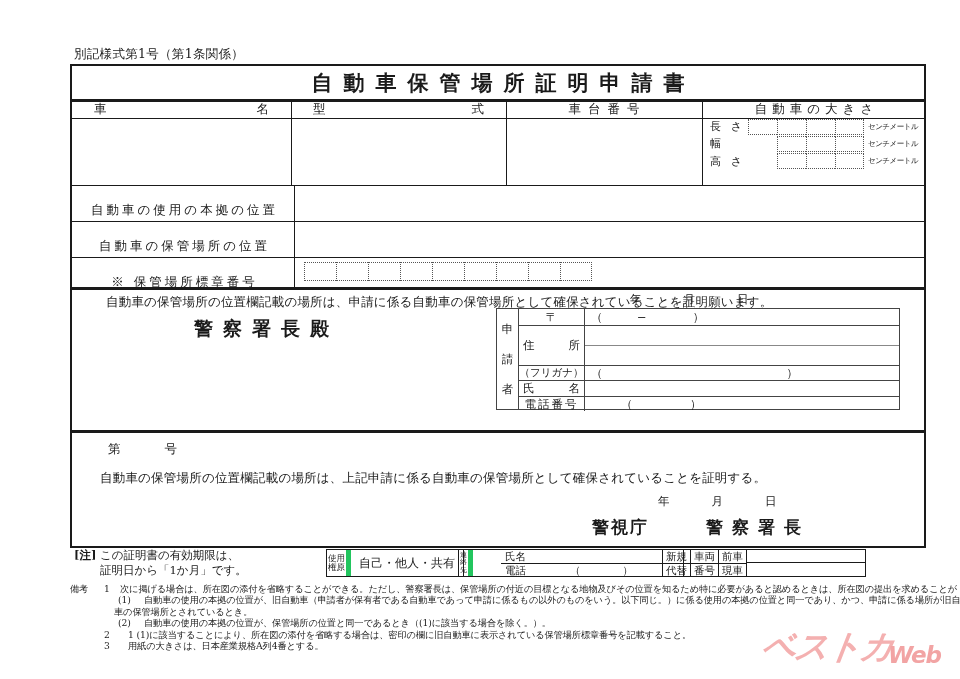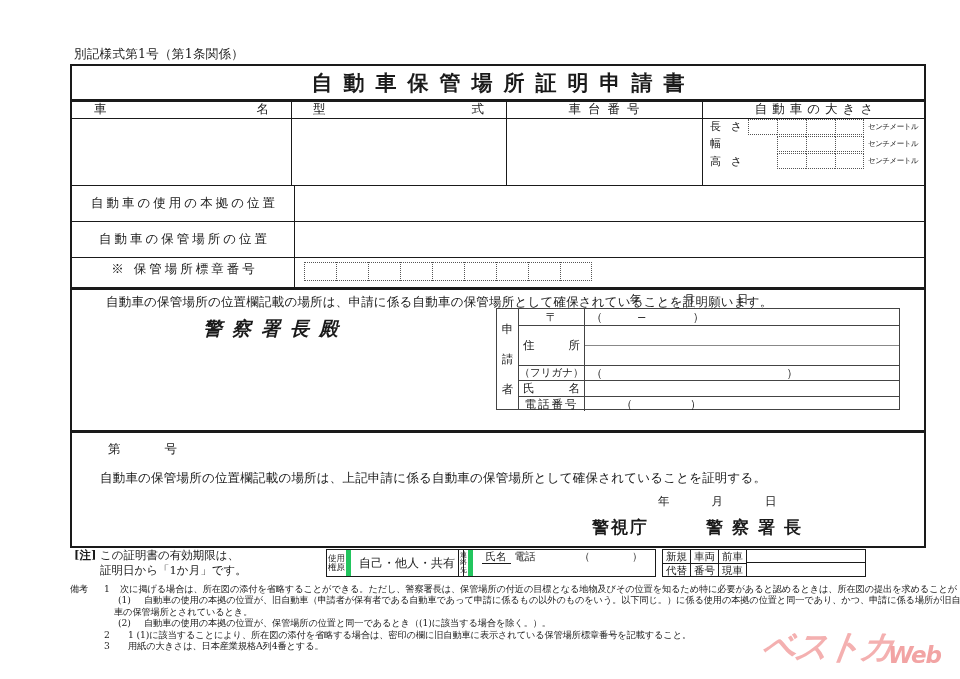--- a/index.html
+++ b/index.html
@@ -75,21 +75,21 @@
     width: 29px; height: 16px;
     border: 1px dotted #555; border-right: none;
   }
   .cellgrid .cg:last-child { border-right: 1px dotted #555; }
   .unit { font-size: 7.5px; margin-left: 4px; white-space: nowrap; letter-spacing: -0.5px; }
 
   
   .row-label {
     position: absolute; left: 0; width: 222px;
     display: flex; align-items: center; justify-content: center;
-    font-size: 12.5px; letter-spacing: 3px; text-indent: 3px; white-space: nowrap;
+    font-size: 12.5px; letter-spacing: 3px; text-indent: 3px; white-space: nowrap; margin-top: 7px;
   }
 
   
   .badge-cells { position: absolute; display: flex; }
   .badge-cells .bc {
     width: 32px; height: 19px;
     border: 1px dotted #555; border-right: none;
   }
   .badge-cells .bc:last-child { border-right: 1px dotted #555; }
 
@@ -154,21 +154,21 @@
   .mini-box { position: absolute; border: 1.5px solid #1a1a1a; display: flex; align-items: stretch; }
   .mini-vlabel {
     border-right: 5px solid #22c55e; font-size: 8.5px; line-height: 1.05;
     display: flex; flex-direction: column; align-items: center; justify-content: center;
     padding: 0 1px; white-space: nowrap;
   }
   .mini-main {
     display: flex; align-items: center; justify-content: center;
     font-size: 12px; padding: 0 8px; white-space: nowrap;
   }
-  .mini-stack { display: flex; flex-direction: row; justify-content: center; font-size: 10.5px; }
+  .mini-stack { display: flex; flex-direction: column; font-size: 10.5px; margin-left: 28px; }
   .mini-stack > div { height: 14px; display: flex; align-items: center; padding: 0 4px; white-space: nowrap; }
   .mini-stack > div:first-child { border-bottom: 1px solid #1a1a1a; }
 
   .grid-box { position: absolute; border: 1.5px solid #1a1a1a; display: flex; }
   .gb-col { border-right: 1px solid #1a1a1a; display: flex; flex-direction: column; }
   .gb-col:last-child { border-right: none; }
   .gb-cell {
     height: 14px; font-size: 10.5px; display: flex; align-items: center;
     justify-content: center; padding: 0 3px; white-space: nowrap;
     border-bottom: 1px solid #1a1a1a;
@@ -276,38 +276,38 @@
     </div>
 
     <div class="hline" style="top:119px;"></div>
 
     <div class="row-label" style="top:119px; height:36px;">自動車の使用の本拠の位置</div>
     <div class="hline" style="top:155px;"></div>
 
     <div class="row-label" style="top:155px; height:36px;">自動車の保管場所の位置</div>
     <div class="hline" style="top:191px;"></div>
 
-    <div class="row-label" style="top:191px; height:25px;">※ 保管場所標章番号</div>
+    <div class="row-label" style="top:197px; height:25px;">※ 保管場所標章番号</div>
     <div class="badge-cells" style="left:232px; top:196px;">
       <div class="bc"></div>
         <div class="bc"></div>
         <div class="bc"></div>
         <div class="bc"></div>
         <div class="bc"></div>
       <div class="bc"></div>
         <div class="bc"></div>
         <div class="bc"></div>
         <div class="bc"></div>
     </div>
     <div class="vline" style="left:222px; top:119px; height:102px;"></div>
     <div class="hline thick" style="top:221px;"></div>
 
     <div class="statement" style="left:34px; top:228px;">自動車の保管場所の位置欄記載の場所は、申請に係る自動車の保管場所として確保されていることを証明願います。</div>
 
-    <div class="keisatsu" style="left:121px; top:250px;font-style:italic;">警察署長殿</div>
+    <div class="keisatsu" style="left:112px; top:250px;">警察署長殿</div>
 
     <div class="dateline" style="left:558px; top:226px; gap:42px;">
       <span>年</span>
       <span>月</span>
       <span>日</span>
     </div>
 
     <div class="applicant">
       <div class="app-vert">
         <span>申</span>

